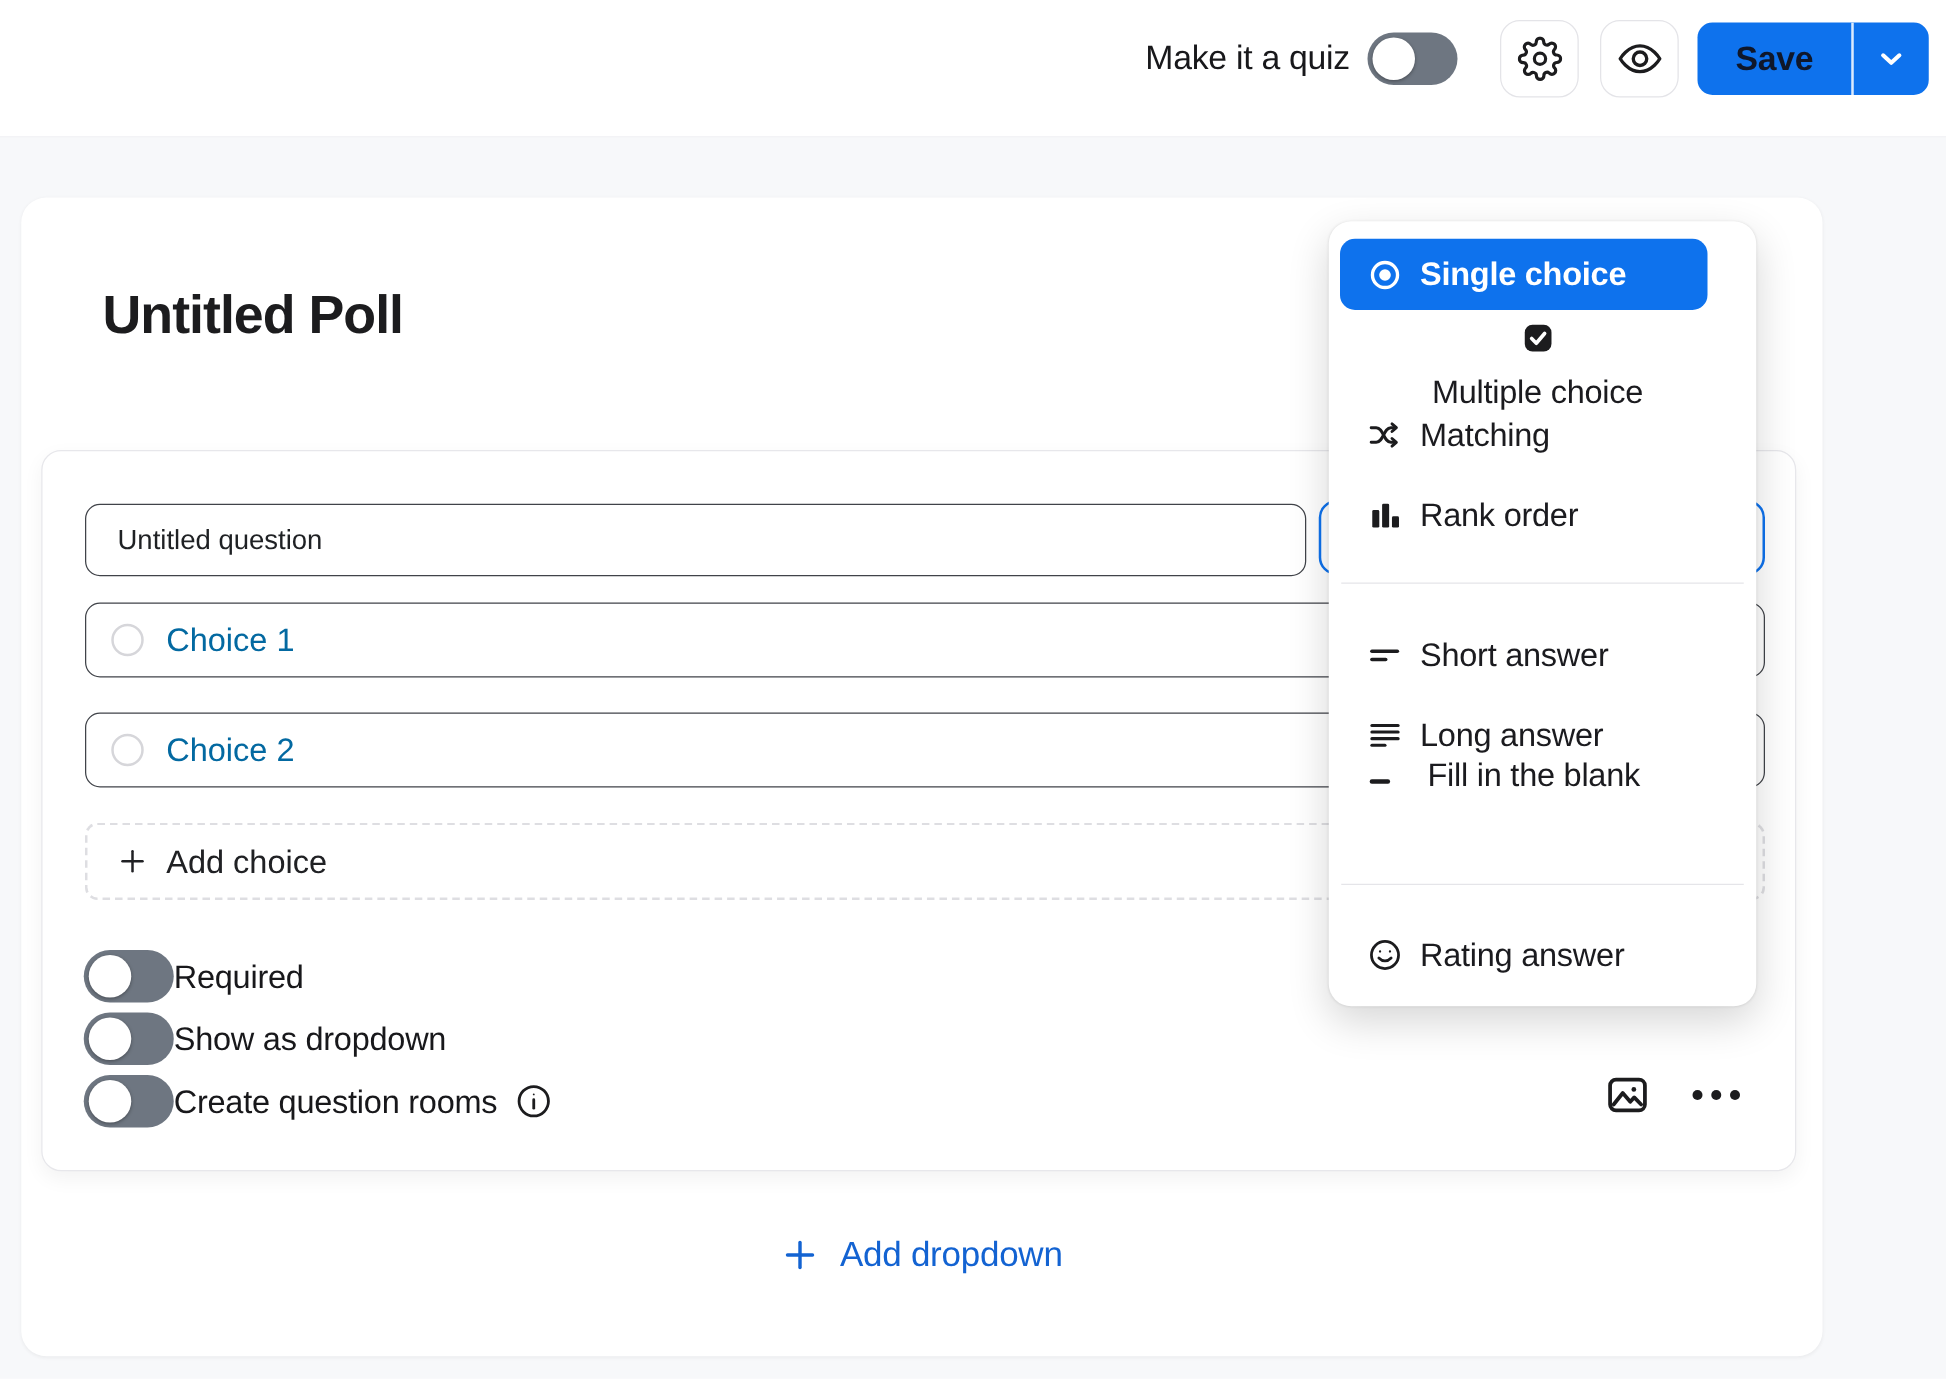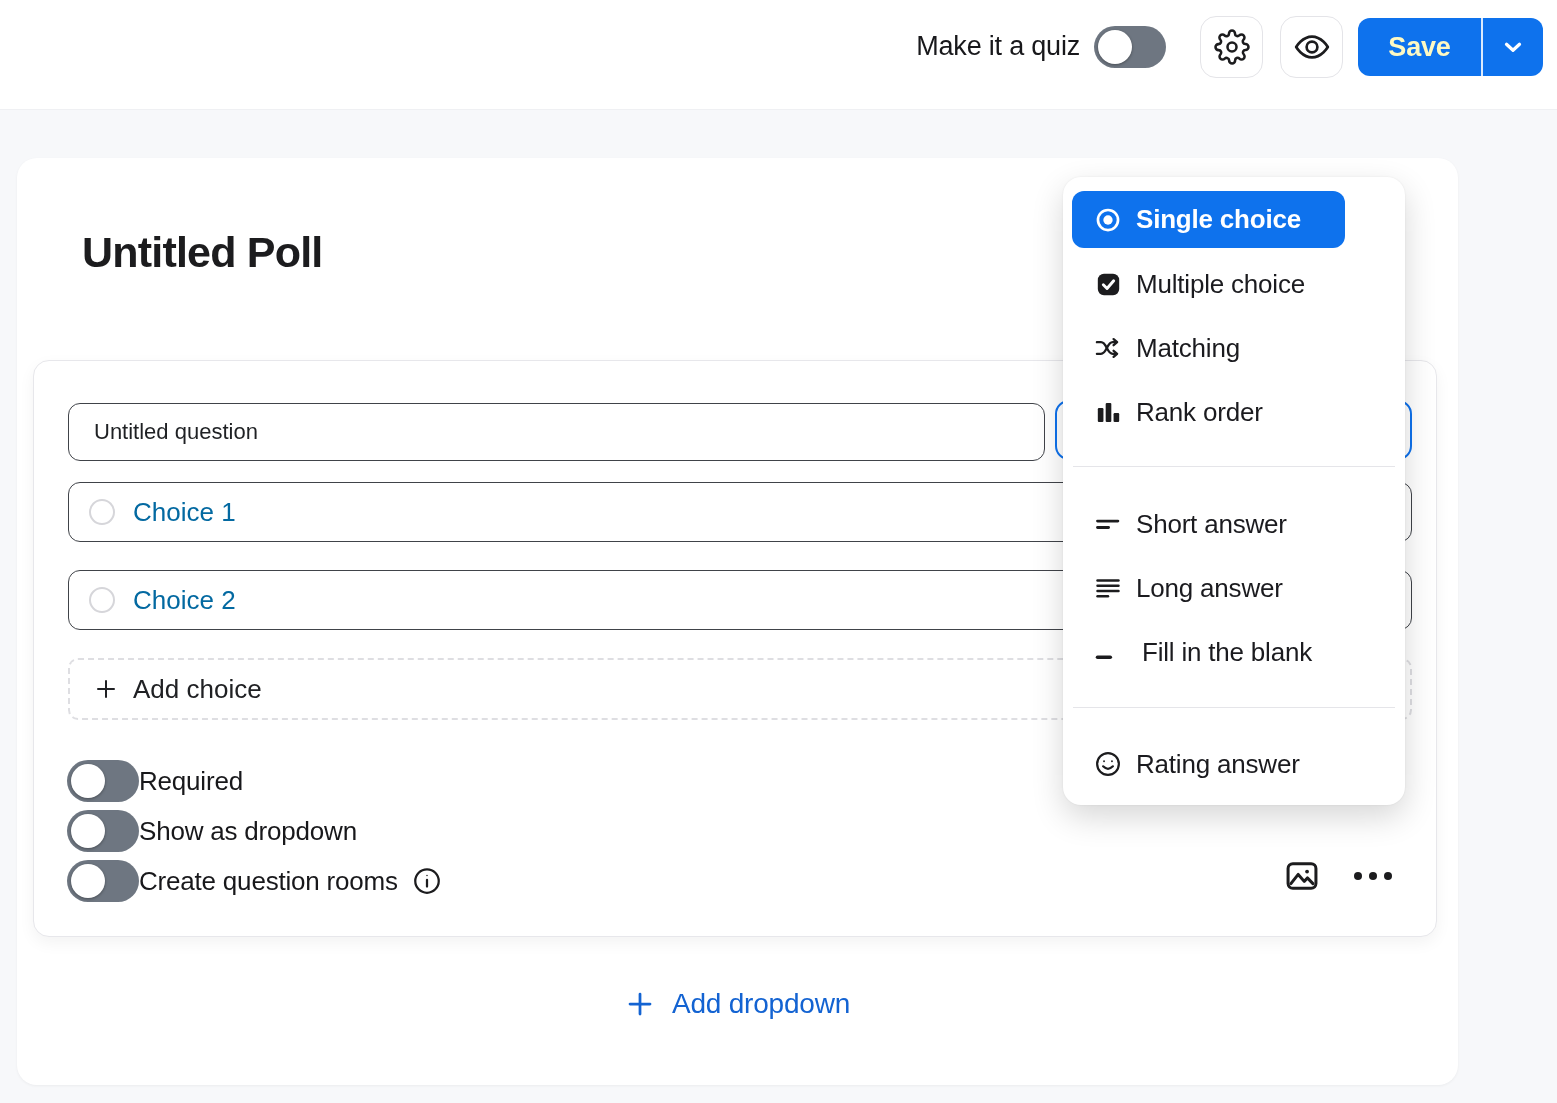--- a/index.html
+++ b/index.html
@@ -38,21 +38,21 @@
     display:flex; align-items:center; justify-content:center; cursor:pointer;
   }
   .gear-btn { left:1200px; }
   .eye-btn  { left:1280px; }
   .save-split {
     position:absolute; left:1358px; top:18px; width:185px; height:58px;
     background:#0E72ED; border-radius:12px; display:flex; overflow:hidden;
   }
   .save-main {
     width:123px; height:100%; display:flex; align-items:center; justify-content:center;
-    color:#fef9c3; font-size:27px; font-weight:600; cursor:pointer; letter-spacing:-0.2px;
+    color:#0f172a; font-size:27px; font-weight:600; cursor:pointer; letter-spacing:-0.2px;
   }
   .save-divider { width:2px; height:100%; background:rgba(255,255,255,.85); }
   .save-caret {
     flex:1; display:flex; align-items:center; justify-content:center; cursor:pointer;
   }
 
   
   .poll-card {
     position:absolute; left:17px; top:158px; width:1441px; height:927px;
     background:#FFFFFF; border-radius:20px;
@@ -124,21 +124,21 @@
   }
   .add-question .aq-label { font-size:28px; color:#1363D2; letter-spacing:-0.2px; }
 
   
   .type-menu {
     position:absolute; left:1063px; top:177px; width:342px; height:628px;
     background:#FFFFFF; border-radius:18px; z-index:10;
     box-shadow:0 12px 32px rgba(0,0,0,.16), 0 0 2px rgba(0,0,0,.08);
   }
   .menu-item {
-    position:absolute; left:1072px; width:273px; height:56px; z-index:11;
+    position:absolute; left:1072px; width:294px; height:56px; z-index:11;
     display:flex; align-items:center; gap:14px; padding-left:22px; cursor:pointer;
     border-radius:12px;
   }
   .menu-item .mi-icon { width:28px; height:28px; display:flex; align-items:center; justify-content:center; flex:0 0 auto; }
   .menu-item .mi-label { font-size:26px; color:#1B1B1F; letter-spacing:-0.2px; white-space:nowrap; }
   .menu-item.selected { background:#0E72ED; height:57px; }
   .menu-item.selected .mi-label { color:#FFFFFF; font-weight:700; }
   .menu-divider {
     position:absolute; left:1073px; width:322px; height:1px; background:#E5E5E9; z-index:11;
   }
@@ -279,21 +279,21 @@
   <div class="menu-item selected" style="top:191px; height:57px;">
     <span class="mi-icon">
       <svg width="28" height="28" viewBox="0 0 24 24" fill="none">
         <circle cx="12" cy="12" r="8.6" stroke="#FFFFFF" stroke-width="2.3"></circle>
         <circle cx="12" cy="12" r="4" fill="#FFFFFF"></circle>
       </svg>
     </span>
     <span class="mi-label">Single choice</span>
   </div>
 
-  <div class="menu-item" style="top:256px;">
+  <div class="menu-item" style="top:256px;flex-direction:column;">
     <span class="mi-icon">
       <svg width="27" height="27" viewBox="0 0 24 24" fill="none">
         <rect x="2.5" y="2.5" width="19" height="19" rx="5.5" fill="#1C1C1E"></rect>
         <polyline points="7.4 12.3 10.7 15.6 16.6 8.7" stroke="#FFFFFF" stroke-width="2.6" stroke-linecap="round" stroke-linejoin="round" fill="none"></polyline>
       </svg>
     </span>
     <span class="mi-label">Multiple choice</span>
   </div>
 
   <div class="menu-item" style="top:320px;">
@@ -336,21 +336,21 @@
       <svg width="28" height="28" viewBox="0 0 24 24" stroke="#1C1C1E" stroke-width="2.1" stroke-linecap="round">
         <line x1="3" y1="5.5" x2="21" y2="5.5"></line>
         <line x1="3" y1="10" x2="21" y2="10"></line>
         <line x1="3" y1="14.5" x2="21" y2="14.5"></line>
         <line x1="3" y1="19" x2="12" y2="19"></line>
       </svg>
     </span>
     <span class="mi-label">Long answer</span>
   </div>
 
-  <div class="menu-item" style="top:624px;gap:20px;">
+  <div class="menu-item" style="top:592px;gap:20px;">
     <span class="mi-icon">
       <svg width="28" height="28" viewBox="0 0 24 24" stroke="#1C1C1E" stroke-width="3" stroke-linecap="round">
         <line x1="3" y1="16.5" x2="14" y2="16.5"></line>
       </svg>
     </span>
     <span class="mi-label">Fill in the blank</span>
   </div>
 
   <div class="menu-divider" style="top:707px;"></div>
 

